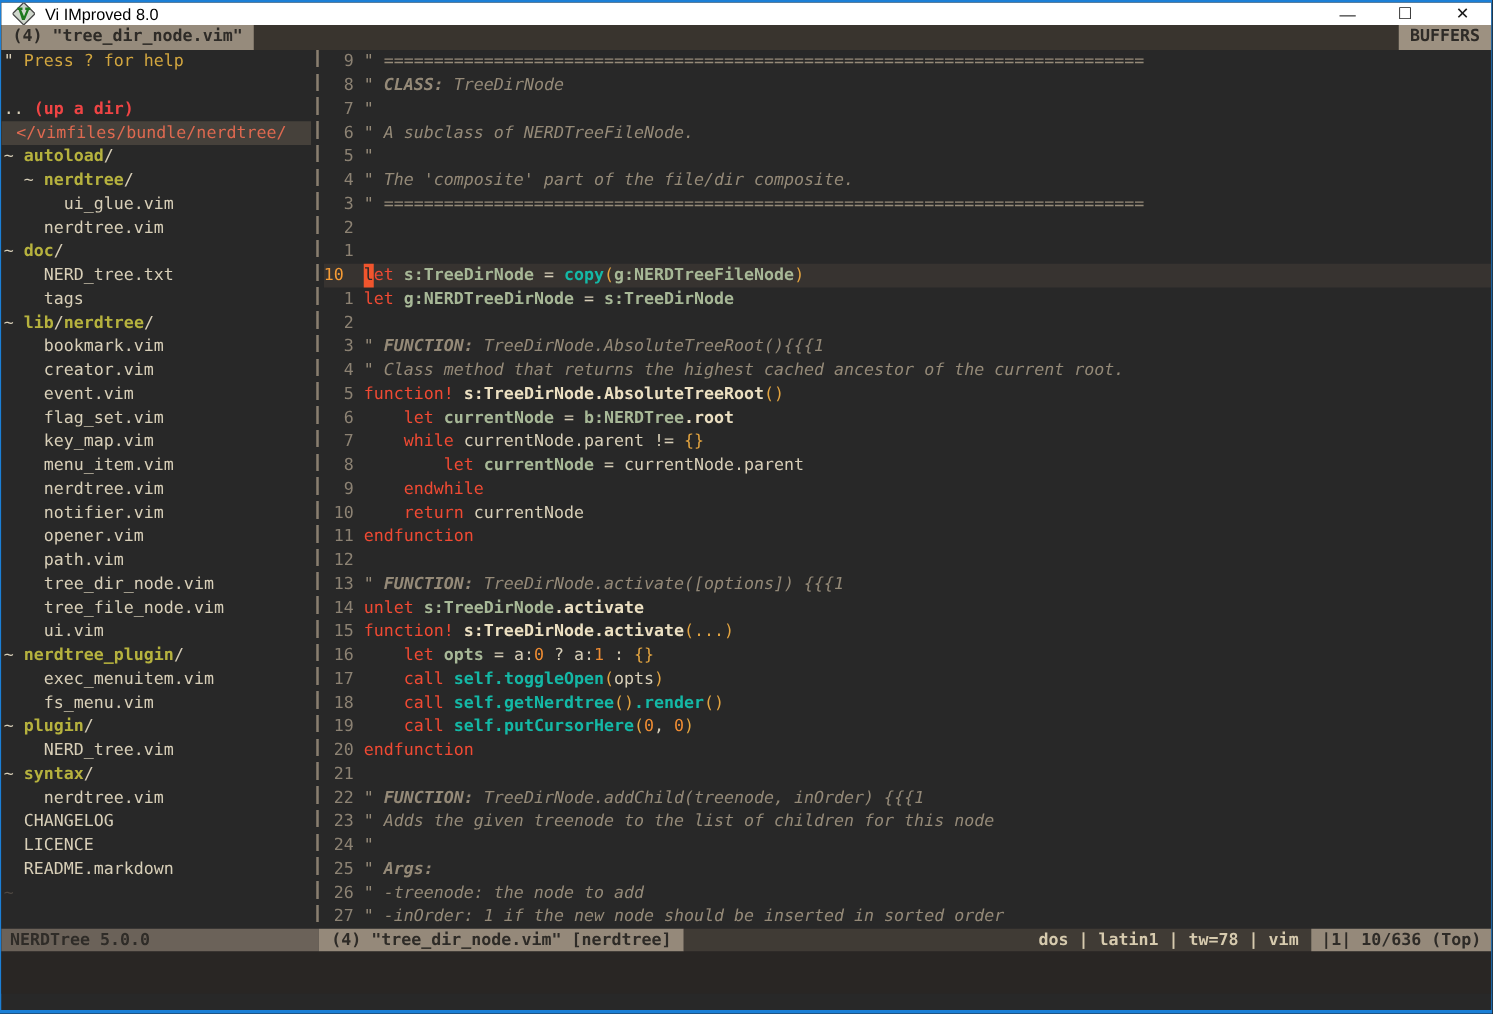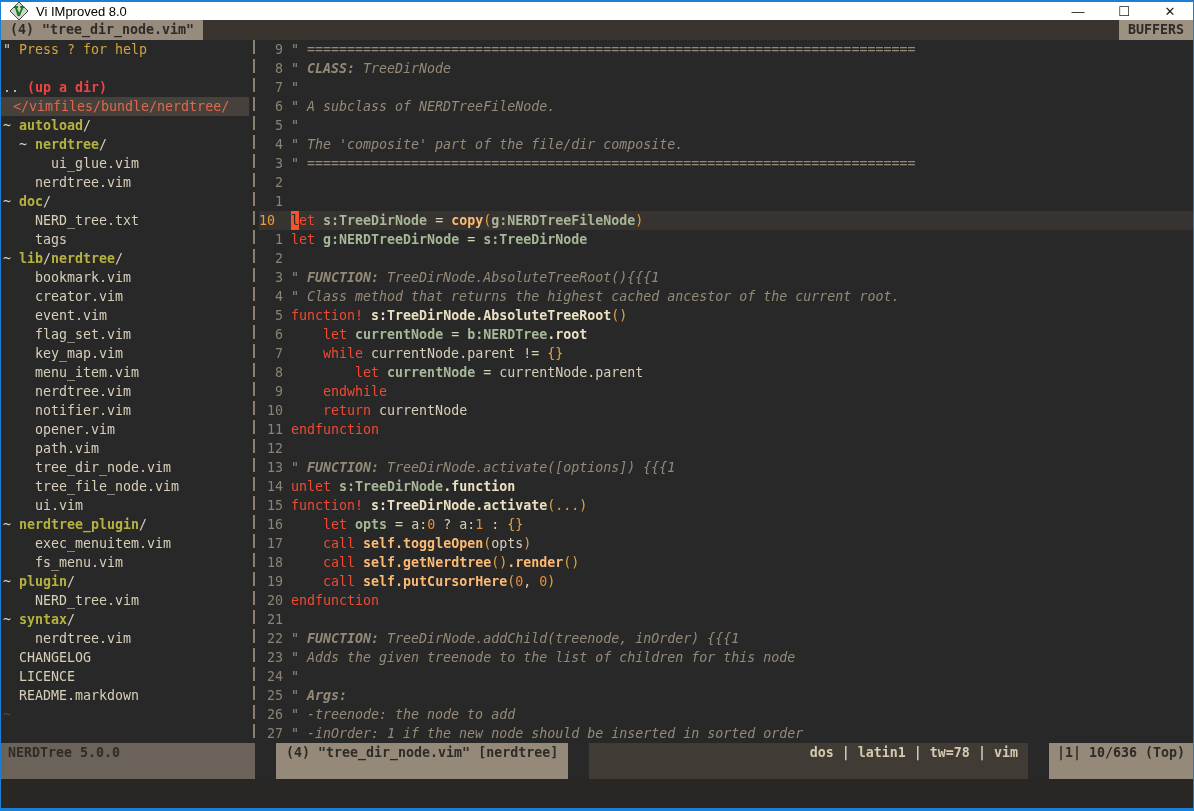--- a/index.html
+++ b/index.html
@@ -41,28 +41,28 @@
   .n-eob{color:#4e4842;}
   
   .ed-row{display:flex;}
   .lnum{width:24px;flex:0 0 auto;text-align:right;color:#8c8273;margin-right:8px;}
   .cur-row{background:#373330;}
   .cur-row .lnum{text-align:left;color:#f59b35;}
   .t-fg{color:#d8cfb8;}
   .t-cm{color:#958a78;font-style:italic;}
   .t-cmb{color:#958a78;font-style:italic;font-weight:bold;}
   .t-kw{color:#f04a33;}
-  .t-fn{color:#fdba74;font-weight:bold;}
+  .t-fn{color:#14b8a6;font-weight:bold;}
   .t-id{color:#a7b897;font-weight:bold;}
   .t-mem{color:#ece0c2;font-weight:bold;}
   .t-br{color:#e3a440;}
   .t-num{color:#ee8c33;}
   .t-cur{background:#f1552d;color:#282828;}
   
-  .statusline{height:36px;line-height:19px;display:flex;white-space:pre;gap:21px;}
+  .statusline{height:18px;line-height:19px;display:flex;white-space:pre;}
   .st-nerd{width:254px;flex:0 0 auto;background:#6b6259;color:#2f2c28;font-weight:bold;padding-left:7px;box-sizing:border-box;}
   .st-left{background:#95897a;color:#2e2b27;font-weight:bold;padding:0 10px;}
   .st-mid{flex:1;background:#403b35;color:#d6caae;font-weight:bold;text-align:right;padding-right:10px;}
   .st-right{background:#95897a;color:#2e2b27;font-weight:bold;padding:0 8px;}
   
   .cmdline{height:34px;background:#292624;}
 </style>
 </head>
 <body>
 
@@ -146,21 +146,21 @@
         <div class="row ed-row"><span class="lnum">4</span><span class="t-cm">" Class method that returns the highest cached ancestor of the current root.</span></div>
         <div class="row ed-row"><span class="lnum">5</span><span class="t-kw">function!</span><span class="t-fg"> </span><span class="t-mem">s:TreeDirNode.AbsoluteTreeRoot</span><span class="t-br">()</span></div>
         <div class="row ed-row"><span class="lnum">6</span><span class="t-fg">    </span><span class="t-kw">let</span><span class="t-fg"> </span><span class="t-id">currentNode</span><span class="t-fg"> = </span><span class="t-id">b:NERDTree</span><span class="t-mem">.root</span></div>
         <div class="row ed-row"><span class="lnum">7</span><span class="t-fg">    </span><span class="t-kw">while</span><span class="t-fg"> currentNode.parent != </span><span class="t-br">{}</span></div>
         <div class="row ed-row"><span class="lnum">8</span><span class="t-fg">        </span><span class="t-kw">let</span><span class="t-fg"> </span><span class="t-id">currentNode</span><span class="t-fg"> = currentNode.parent</span></div>
         <div class="row ed-row"><span class="lnum">9</span><span class="t-fg">    </span><span class="t-kw">endwhile</span></div>
         <div class="row ed-row"><span class="lnum">10</span><span class="t-fg">    </span><span class="t-kw">return</span><span class="t-fg"> currentNode</span></div>
         <div class="row ed-row"><span class="lnum">11</span><span class="t-kw">endfunction</span></div>
         <div class="row ed-row"><span class="lnum">12</span></div>
         <div class="row ed-row"><span class="lnum">13</span><span class="t-cm">" </span><span class="t-cmb">FUNCTION:</span><span class="t-cm"> TreeDirNode.activate([options]) {{{1</span></div>
-        <div class="row ed-row"><span class="lnum">14</span><span class="t-kw">unlet</span><span class="t-fg"> </span><span class="t-id">s:TreeDirNode</span><span class="t-mem">.function</span></div>
+        <div class="row ed-row"><span class="lnum">14</span><span class="t-kw">unlet</span><span class="t-fg"> </span><span class="t-id">s:TreeDirNode</span><span class="t-mem">.activate</span></div>
         <div class="row ed-row"><span class="lnum">15</span><span class="t-kw">function!</span><span class="t-fg"> </span><span class="t-mem">s:TreeDirNode.activate</span><span class="t-br">(...)</span></div>
         <div class="row ed-row"><span class="lnum">16</span><span class="t-fg">    </span><span class="t-kw">let</span><span class="t-fg"> </span><span class="t-id">opts</span><span class="t-fg"> = a:</span><span class="t-num">0</span><span class="t-fg"> ? a:</span><span class="t-num">1</span><span class="t-fg"> : </span><span class="t-br">{}</span></div>
         <div class="row ed-row"><span class="lnum">17</span><span class="t-fg">    </span><span class="t-kw">call</span><span class="t-fg"> </span><span class="t-fn">self.toggleOpen</span><span class="t-br">(</span><span class="t-fg">opts</span><span class="t-br">)</span></div>
         <div class="row ed-row"><span class="lnum">18</span><span class="t-fg">    </span><span class="t-kw">call</span><span class="t-fg"> </span><span class="t-fn">self.getNerdtree</span><span class="t-br">()</span><span class="t-fn">.render</span><span class="t-br">()</span></div>
         <div class="row ed-row"><span class="lnum">19</span><span class="t-fg">    </span><span class="t-kw">call</span><span class="t-fg"> </span><span class="t-fn">self.putCursorHere</span><span class="t-br">(</span><span class="t-num">0</span><span class="t-fg">, </span><span class="t-num">0</span><span class="t-br">)</span></div>
         <div class="row ed-row"><span class="lnum">20</span><span class="t-kw">endfunction</span></div>
         <div class="row ed-row"><span class="lnum">21</span></div>
         <div class="row ed-row"><span class="lnum">22</span><span class="t-cm">" </span><span class="t-cmb">FUNCTION:</span><span class="t-cm"> TreeDirNode.addChild(treenode, inOrder) {{{1</span></div>
         <div class="row ed-row"><span class="lnum">23</span><span class="t-cm">" Adds the given treenode to the list of children for this node</span></div>
         <div class="row ed-row"><span class="lnum">24</span><span class="t-cm">"</span></div>

